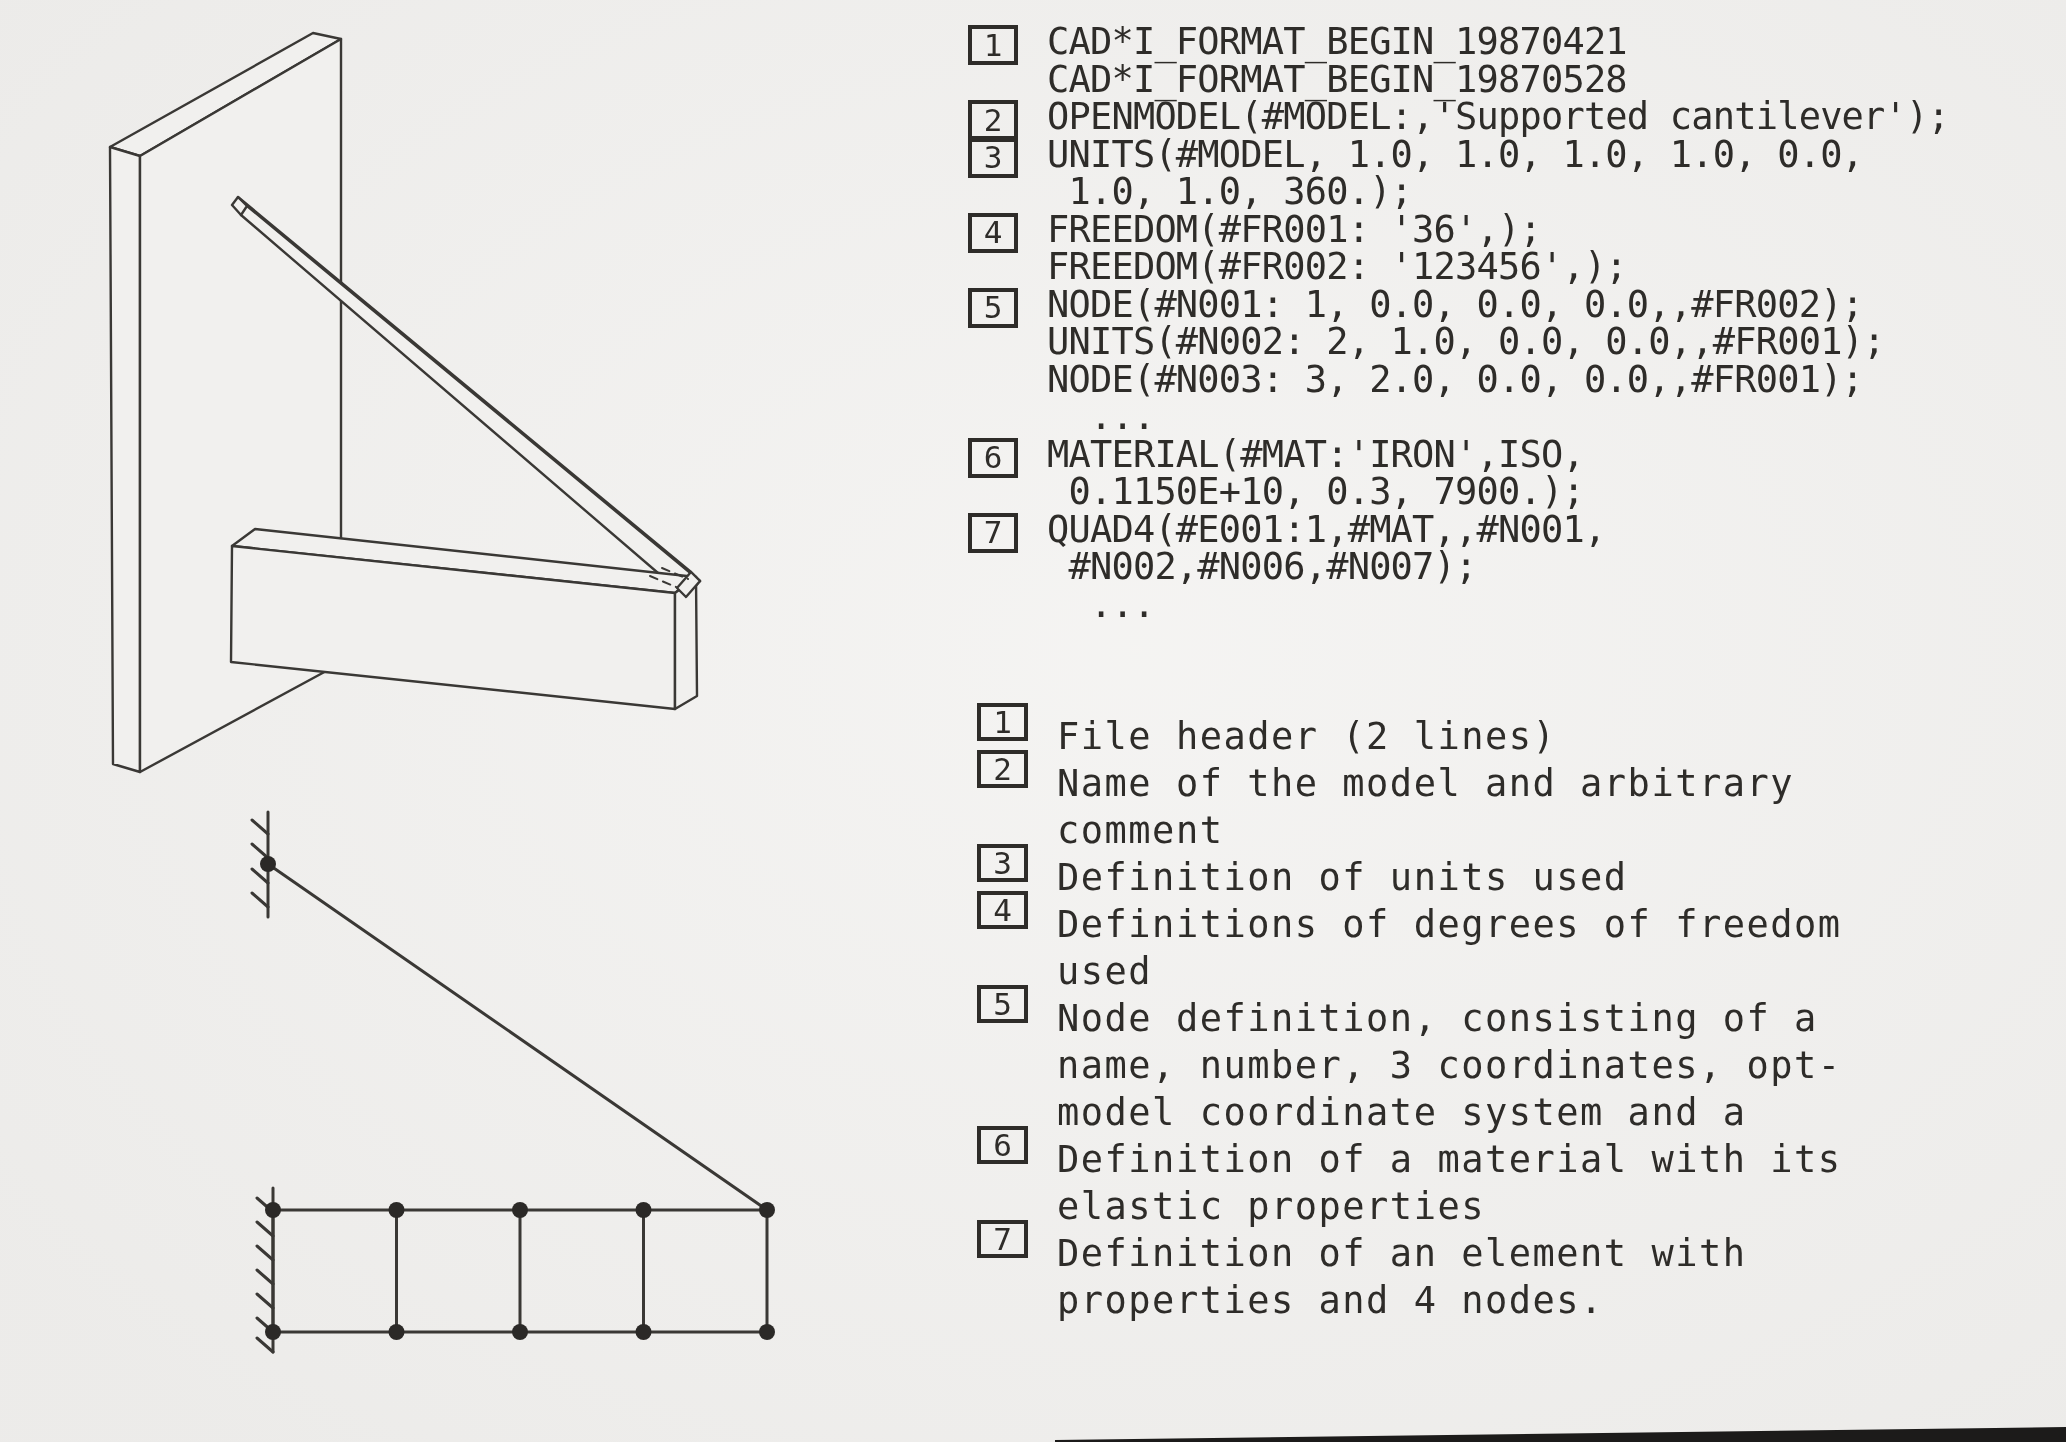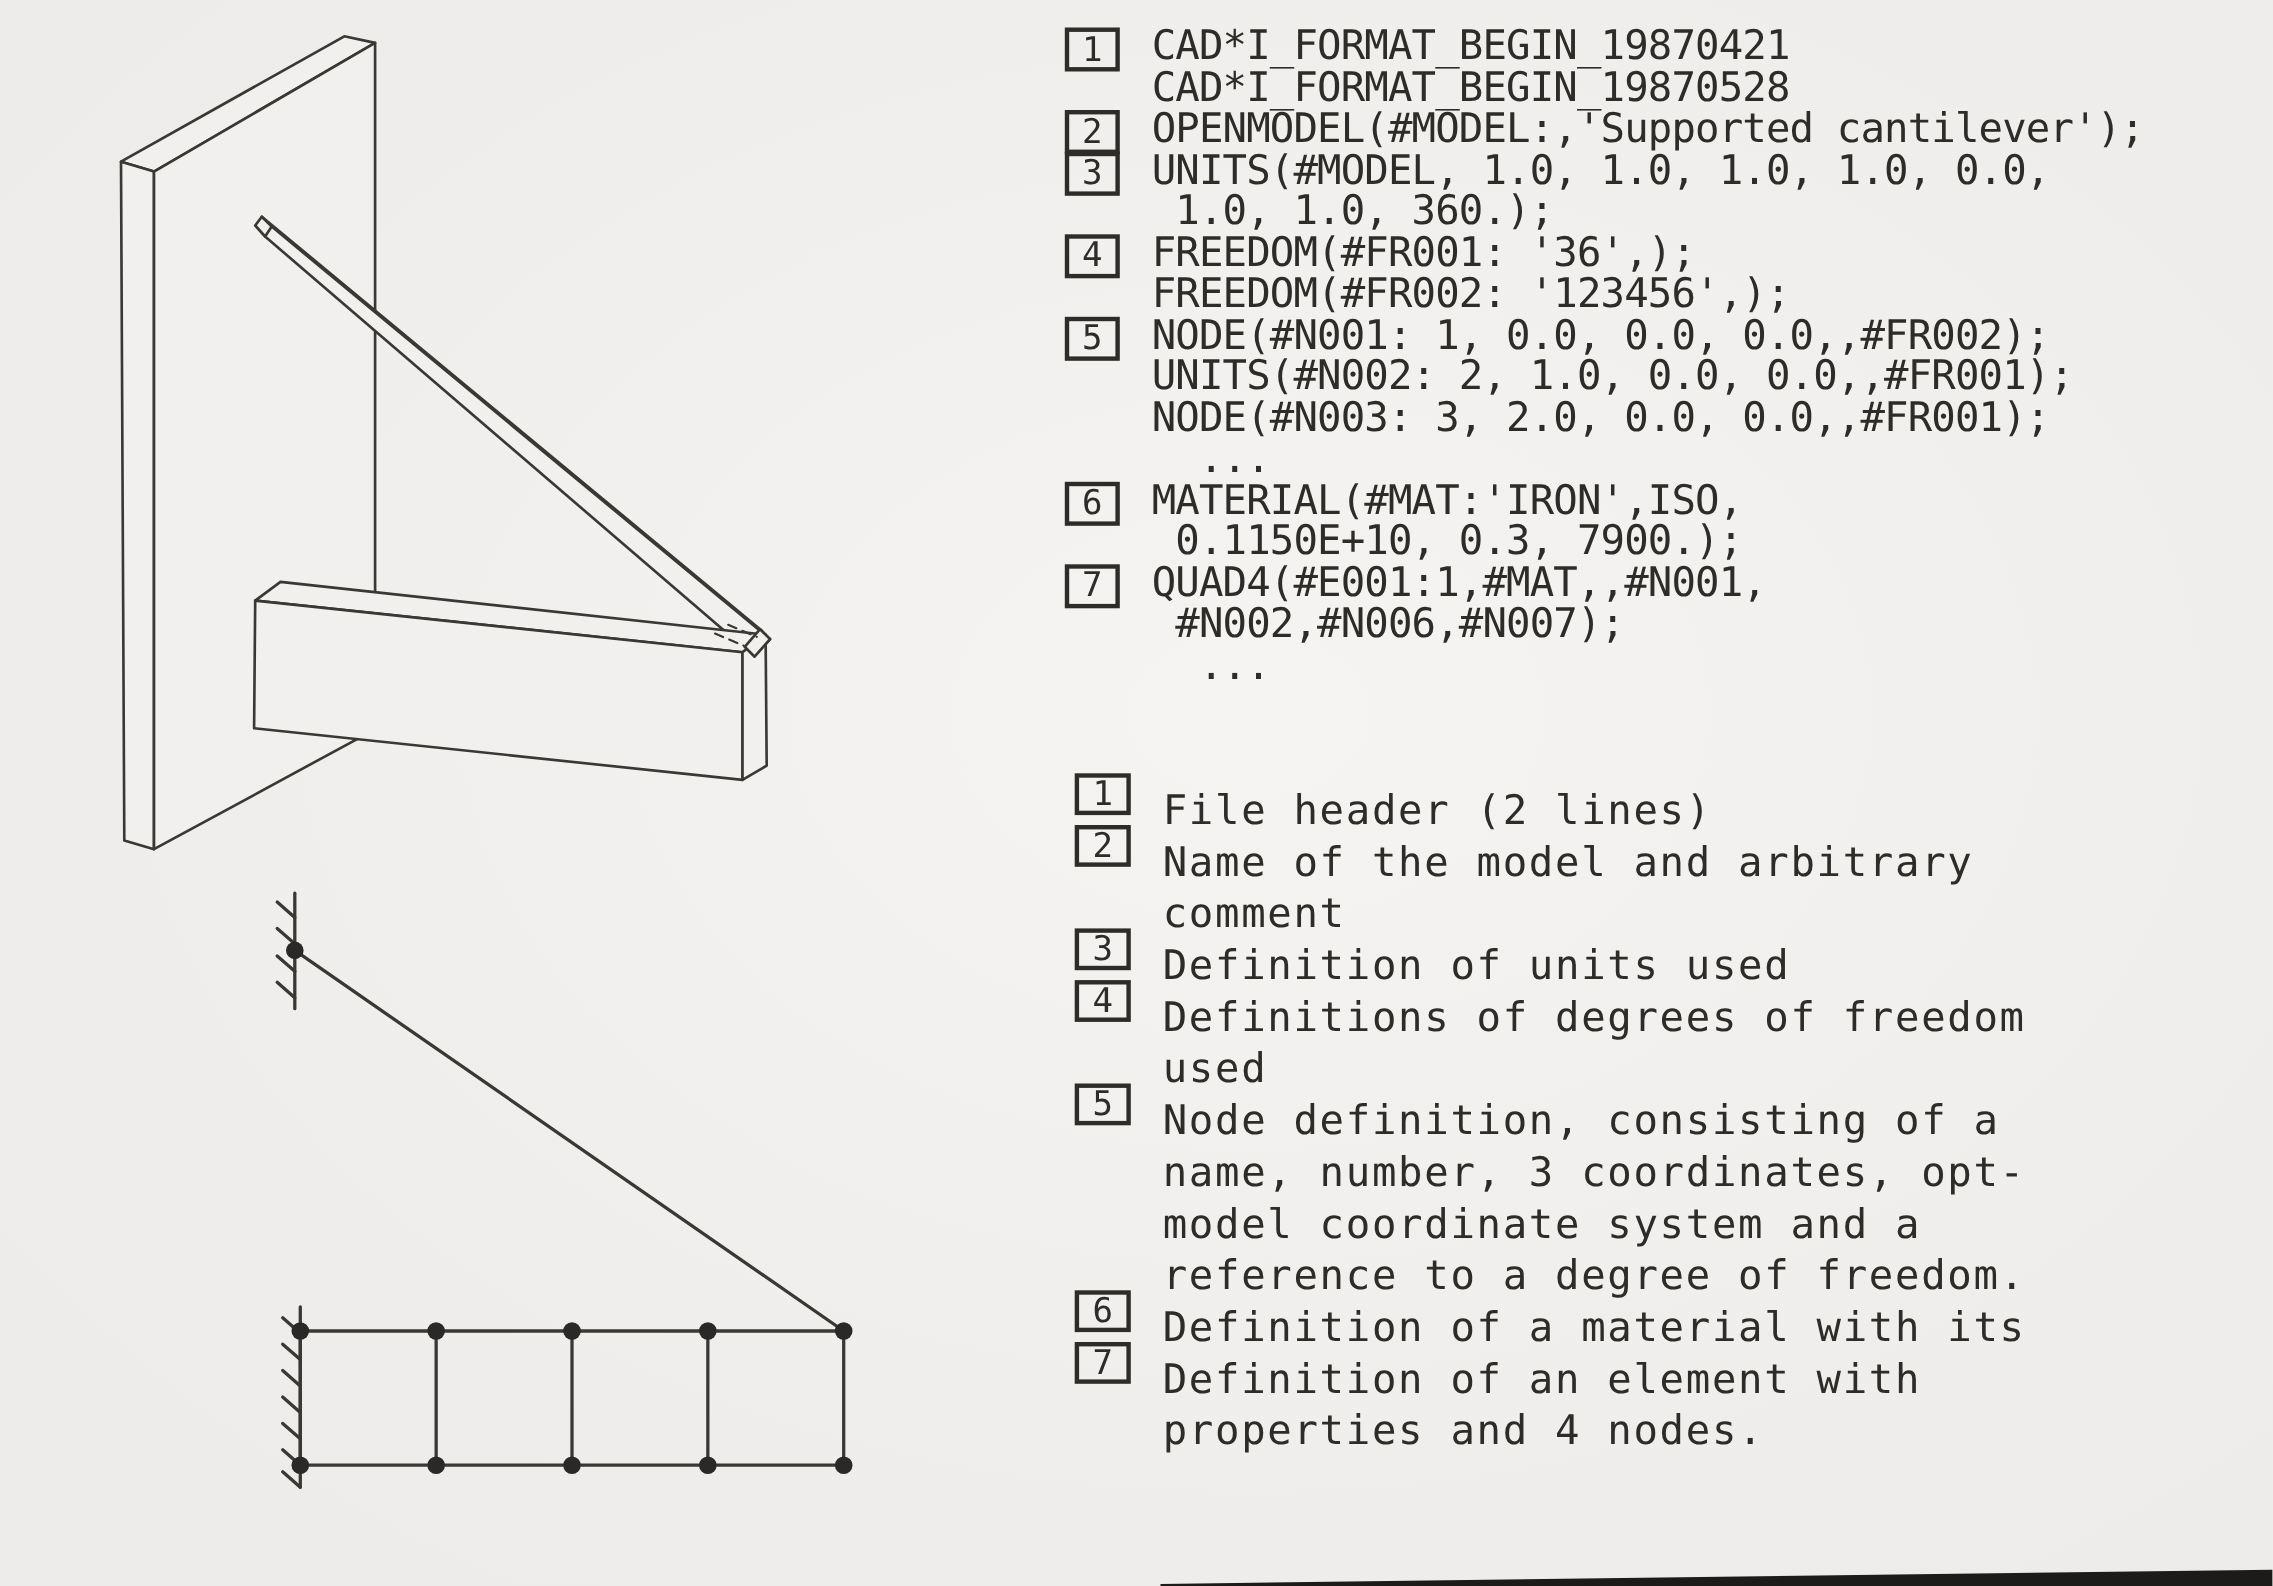--- a/index.html
+++ b/index.html
@@ -198,26 +198,26 @@
       <span class="numbox">5</span>
       <span class="rowtxt">Node definition, consisting of a</span>
     </div>
     <div class="legend-row">
       <span class="rowtxt">name, number, 3 coordinates, opt-</span>
     </div>
     <div class="legend-row">
       <span class="rowtxt">model coordinate system and a</span>
     </div>
     <div class="legend-row">
-      <span class="rowtxt">reference to a degree of freedom.</span>
-    </div>
-    <div class="legend-row">
       <span class="numbox">6</span>
       <span class="rowtxt">Definition of a material with its</span>
     </div>
     <div class="legend-row">
+      <span class="rowtxt">elastic properties</span>
+    </div>
+    <div class="legend-row">
       <span class="numbox">7</span>
       <span class="rowtxt">Definition of an element with</span>
     </div>
     <div class="legend-row">
       <span class="rowtxt">properties and 4 nodes.</span>
     </div>
   </div>
 
 </body></html>

